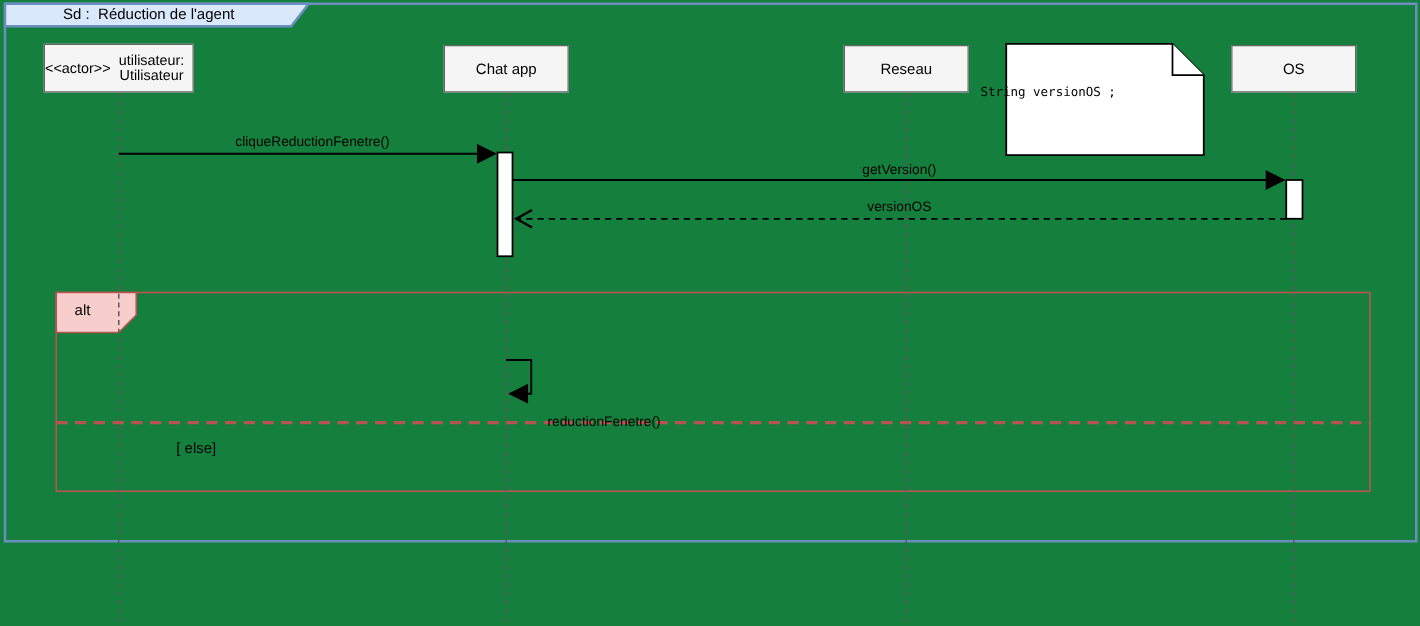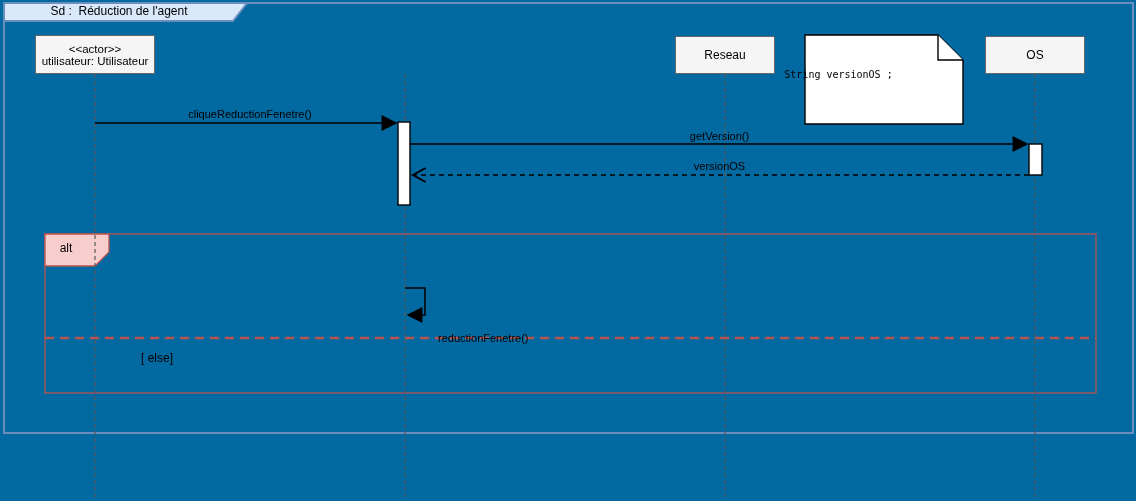--- a/index.html
+++ b/index.html
@@ -3,42 +3,42 @@
 <meta charset="utf-8">
 <style>
   :root {
     --frame-border:#6c8ebf; --frame-fill:#dae8fc;
     --alt-border:#b85450;   --alt-fill:#f8cecc;
     --head-fill:#f5f5f5;    --head-border:#666666;
     --line:#000000;         --lifeline:#595959;
   }
   * { margin:0; padding:0; box-sizing:border-box; }
   body { background:#ffffff; font-family:"Liberation Sans", sans-serif; }
-  #canvas { position:relative; width:1136px; height:501px; background:#0369a1; overflow:hidden; }
+  #canvas { position:relative; width:1136px; height:501px; background:#15803d; overflow:hidden; }
   #shapes { position:absolute; left:0; top:0; width:1136px; height:501px; }
 
   
   .frame-rect   { fill:none; stroke:var(--frame-border); stroke-width:2; }
   .frame-tab    { fill:var(--frame-fill); stroke:var(--frame-border); stroke-width:2; }
   .alt-rect     { fill:none; stroke:var(--alt-border); stroke-width:1.3; }
   .alt-divider  { stroke:var(--alt-border); stroke-width:2.6; stroke-dasharray:9 6; fill:none; }
   .alt-pentagon { fill:var(--alt-fill); stroke:var(--alt-border); stroke-width:1.3; }
   .lifeline     { stroke:var(--lifeline); stroke-width:1.2; stroke-dasharray:4 3; fill:none; }
   .note-shape   { fill:#ffffff; stroke:var(--line); stroke-width:1.4; }
   .note-fold    { fill:#ffffff; stroke:var(--line); stroke-width:1.4; }
   .activation   { fill:#ffffff; stroke:var(--line); stroke-width:1.4; }
   .msg-line     { stroke:var(--line); stroke-width:1.5; fill:none; }
   .msg-return   { stroke:var(--line); stroke-width:1.4; fill:none; stroke-dasharray:5 4; }
 
   
   .txt { position:absolute; color:#000; line-height:1.2; }
   .center { text-align:center; }
   .frame-title { left:4px; top:4px; width:230px; height:17px; font-size:12px; white-space:pre; }
   .head-box { position:absolute; background:var(--head-fill); border:1px solid var(--head-border);
-              display:flex; flex-direction:column; align-items:center; justify-content:center;
+              display:flex; flex-direction:row; align-items:center; justify-content:center;
               font-size:12px; color:#000; text-align:center; }
   .head-actor { left:35px;  top:35px; width:120px; height:39px; font-size:11.5px; }
   .head-chat  { left:355px; top:36px; width:100px; height:38px; }
   .head-reseau{ left:675px; top:36px; width:100px; height:38px; }
   .head-os    { left:985px; top:36px; width:100px; height:38px; }
   .note-text  { left:760px; top:69px; width:157px; font-family:"DejaVu Sans Mono", monospace;
                 font-size:10px; text-align:center; }
   .msg-label  { font-size:11px; }
   .lbl-msg1 { left:95px;  top:108px; width:310px; }
   .lbl-msg2 { left:410px; top:130px; width:619px; }
@@ -86,20 +86,23 @@
     <line class="msg-return" x1="1029" y1="175" x2="413" y2="175" marker-end="url(#arrowOpen)"></line>
     <path class="msg-line" d="M405,288 H425 V315 H408" marker-end="url(#arrowFilled)"></path>
   </svg>
 
   <div class="txt frame-title center">Sd :  Réduction de l'agent</div>
 
   <div class="head-box head-actor">
     <span>&lt;&lt;actor&gt;&gt;</span>
     <span>utilisateur: Utilisateur</span>
   </div>
+  <div class="head-box head-chat">
+    <span>Chat app</span>
+  </div>
   <div class="head-box head-reseau">
     <span>Reseau</span>
   </div>
   <div class="head-box head-os">
     <span>OS</span>
   </div>
 
   <div class="txt note-text">String versionOS ;</div>
 
   <div class="txt msg-label center lbl-msg1">cliqueReductionFenetre()</div>

